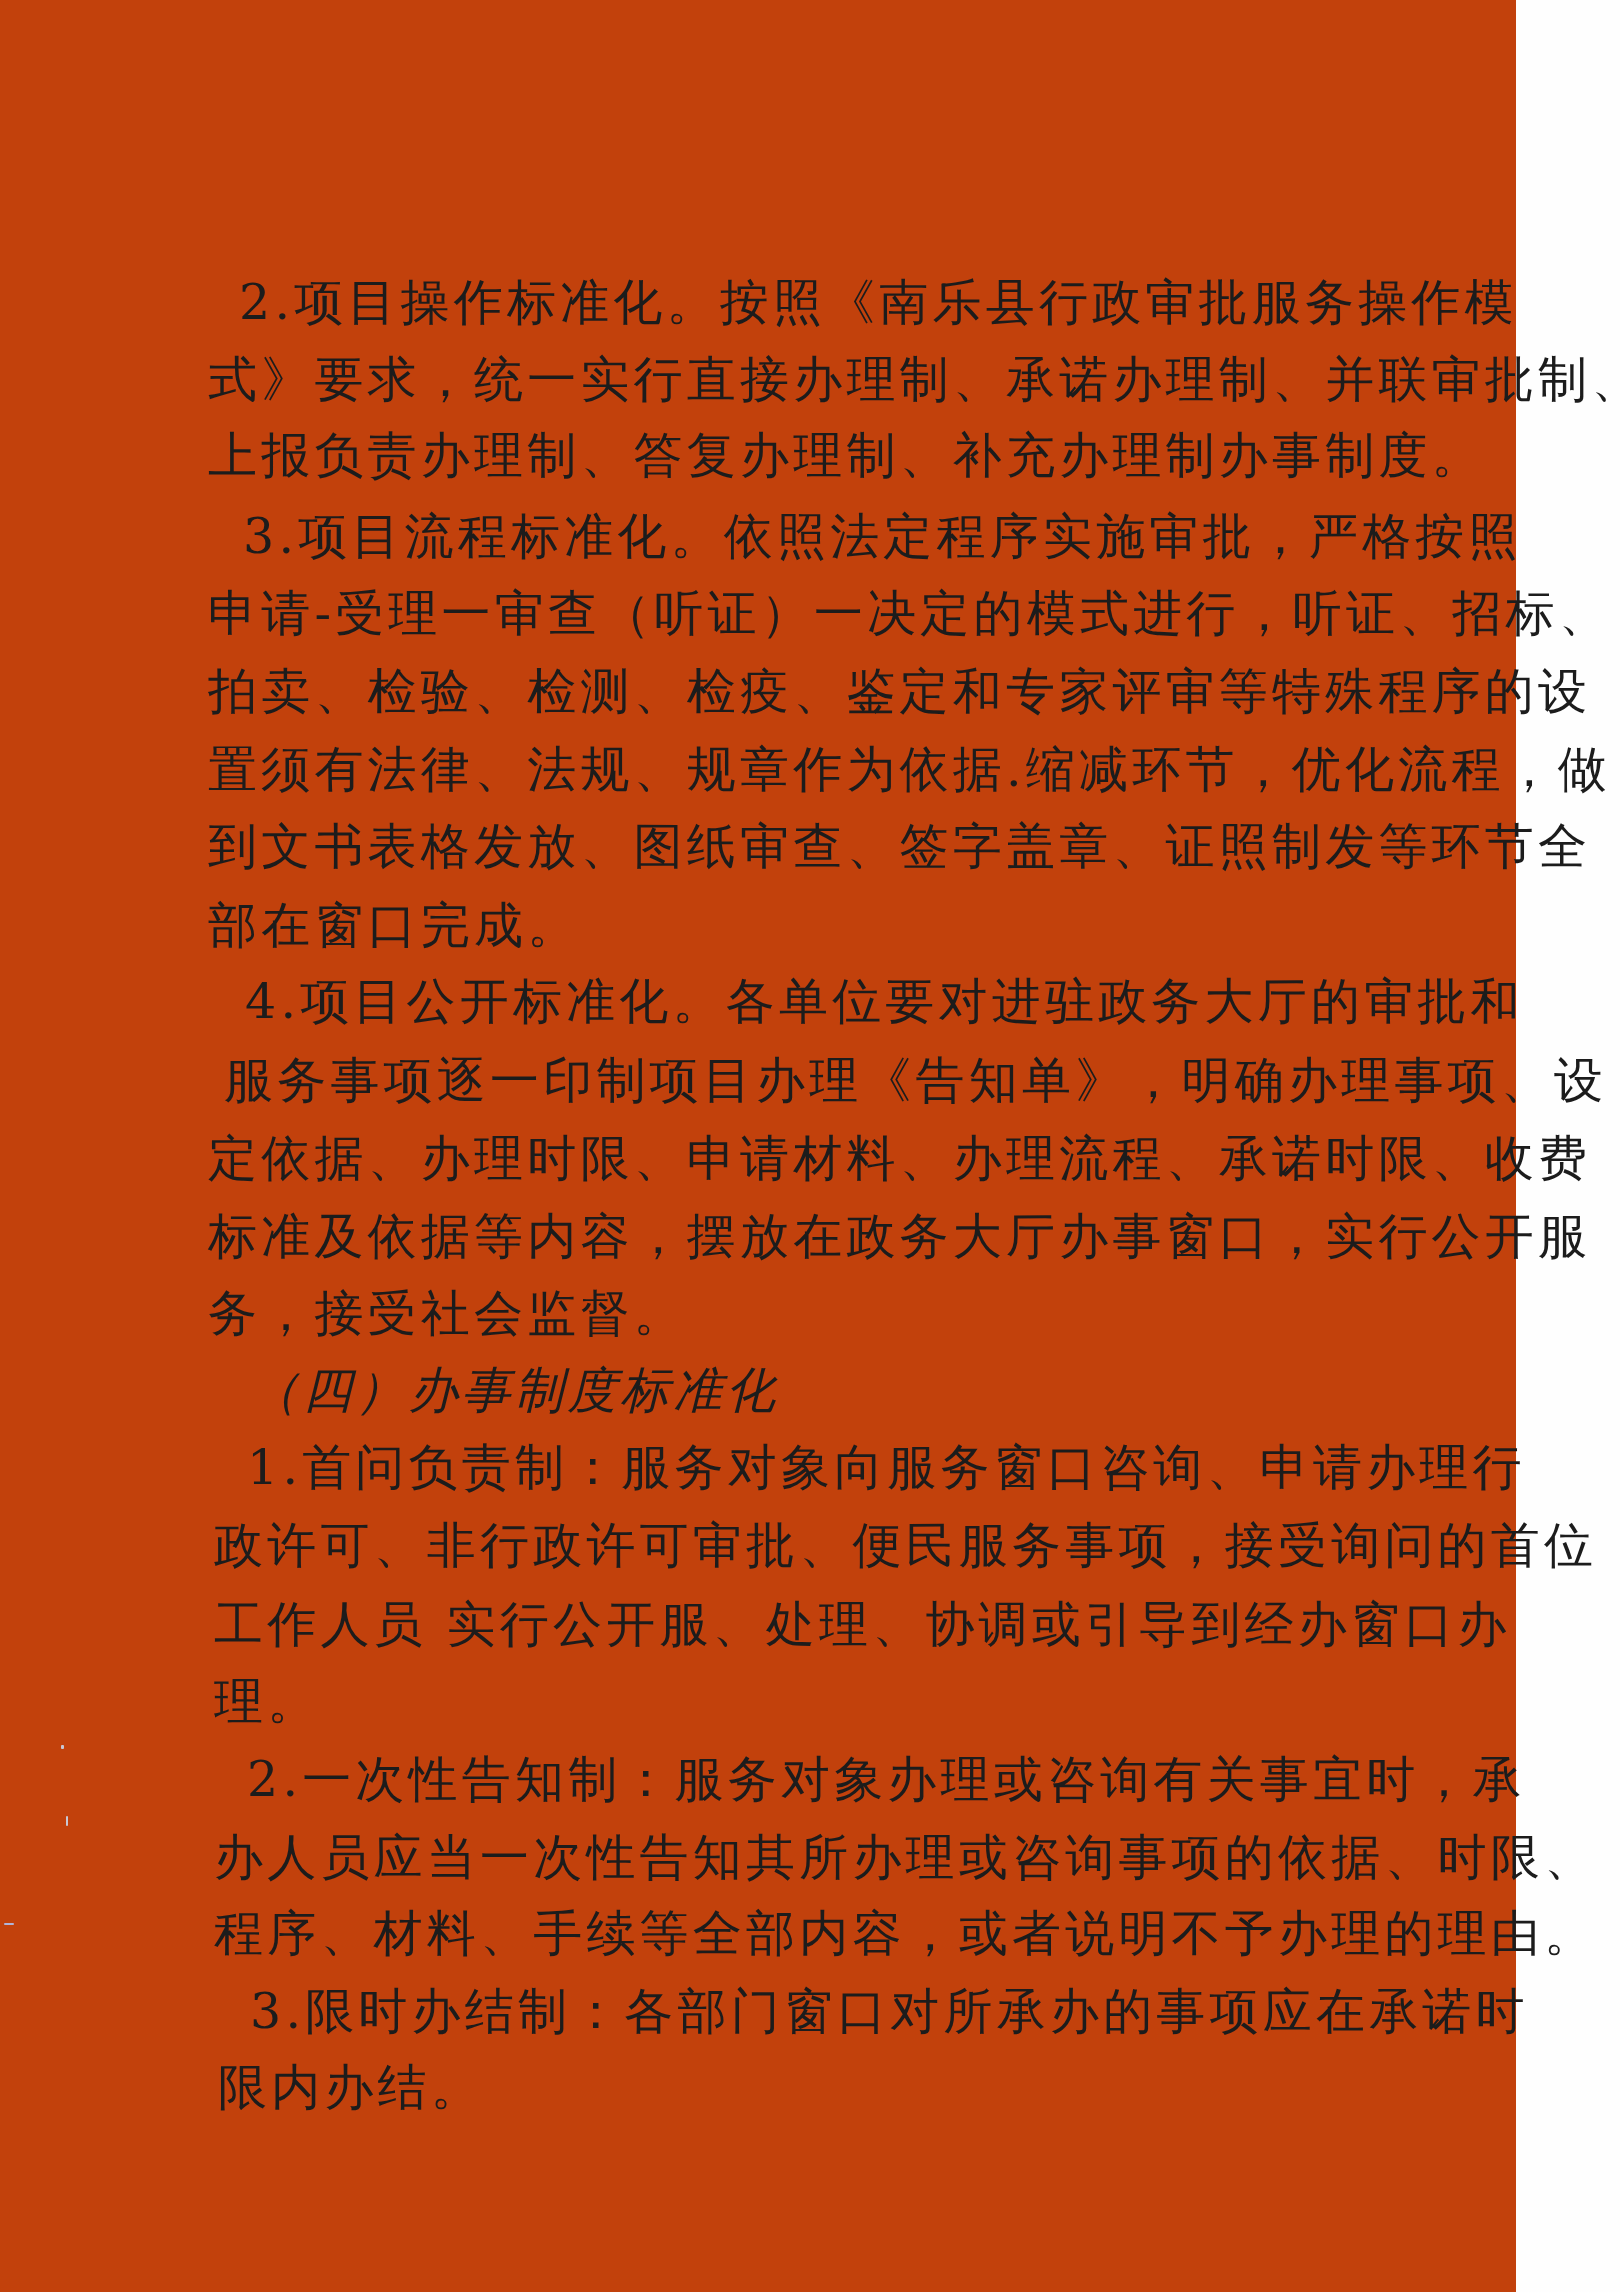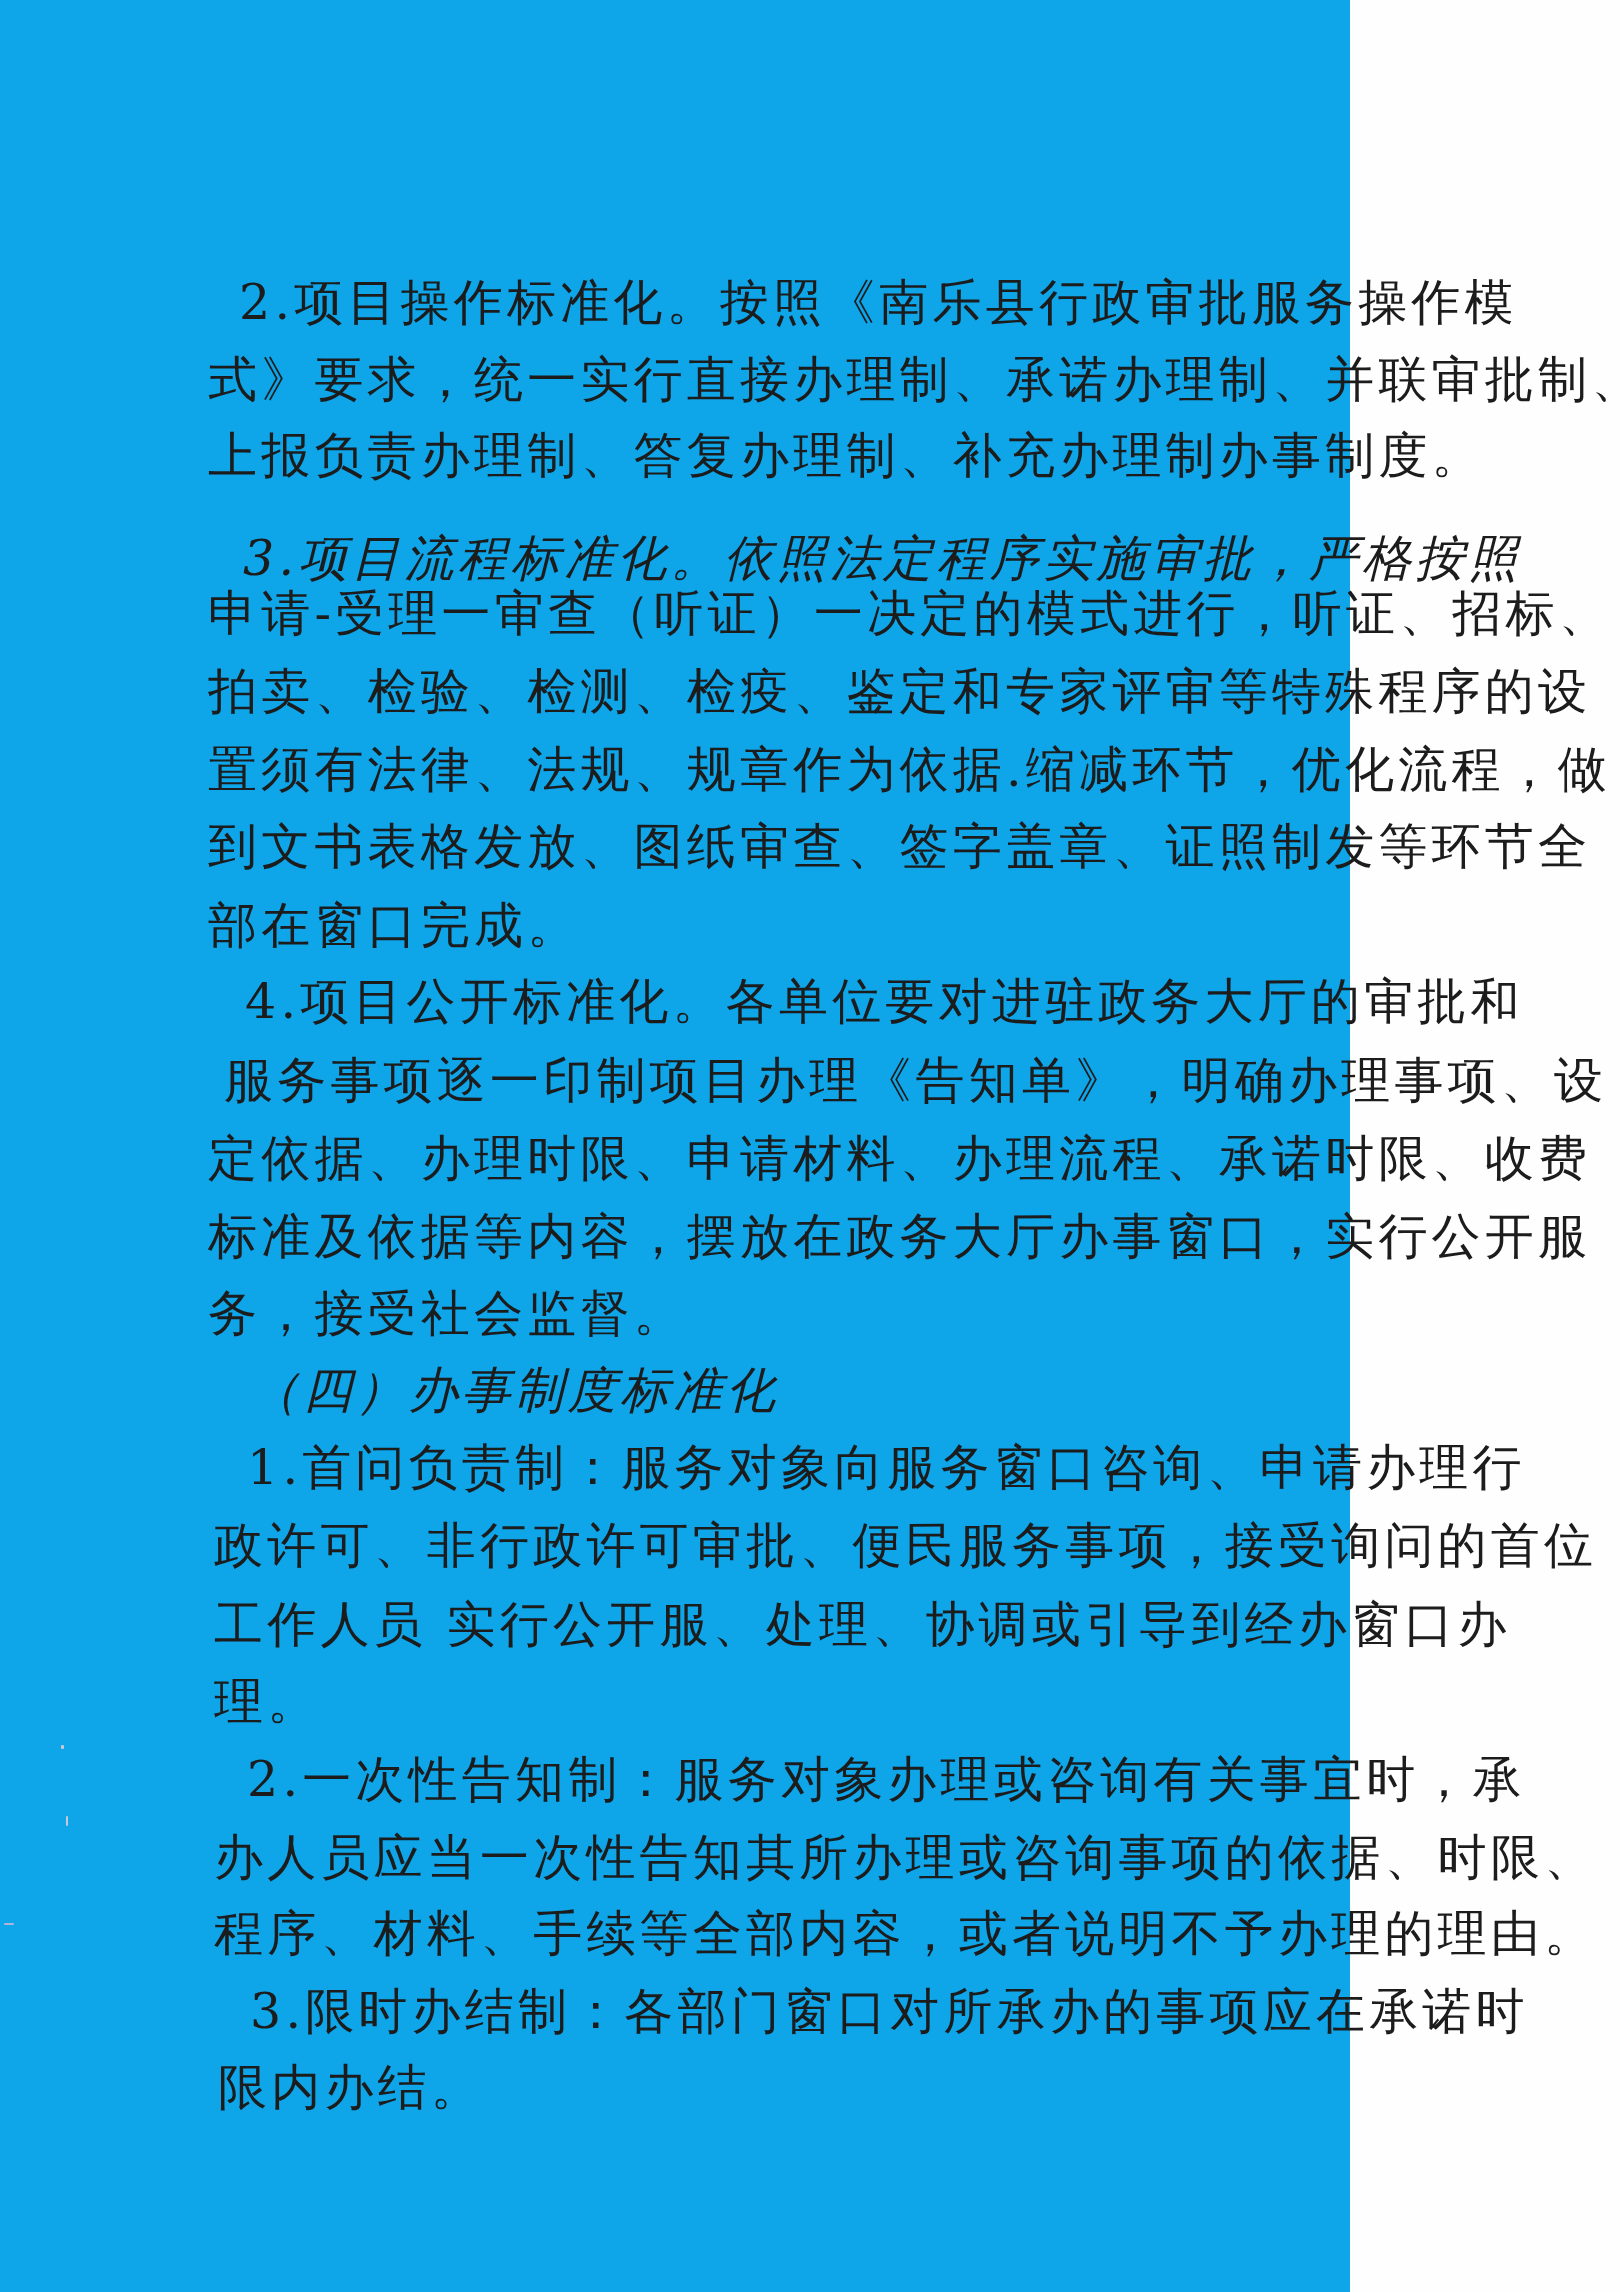--- a/index.html
+++ b/index.html
@@ -11,23 +11,23 @@
       width: 1620px;
       height: 2293px;
       position: relative;
       overflow: hidden;
       font-family: "DejaVu Serif", "Liberation Serif", serif;
       color: #1a1a1a;
     }
     .page {
       position: absolute;
       left: 0; top: 0;
-      width: 1350px;
+      width: 1516px;
       height: 2293px;
-      background: #0ea5e9;
+      background: #c2410c;
     }
     .line {
       position: absolute;
       font-size: 49px;
       line-height: 59px;
       white-space: nowrap;
       letter-spacing: 4.2px;
       color: #1c1c1c;
     }
     .heading {
@@ -40,21 +40,21 @@
     }
   </style>
 </head>
 <body>
 
 <div class="page">
   <div id="lines-container">
       <div class="line" style="left: 239px; top: 273px;">2.项目操作标准化。按照《南乐县行政审批服务操作模</div>
       <div class="line" style="left: 208px; top: 350px;">式》要求，统一实行直接办理制、承诺办理制、并联审批制、</div>
       <div class="line" style="left: 208px; top: 426px;">上报负责办理制、答复办理制、补充办理制办事制度。</div>
-      <div class="line" style="left: 243px; top: 529px; font-style: italic;">3.项目流程标准化。依照法定程序实施审批，严格按照</div>
+      <div class="line" style="left: 243px; top: 507px;">3.项目流程标准化。依照法定程序实施审批，严格按照</div>
       <div class="line" style="left: 208px; top: 584px;">申请-受理一审查（听证）一决定的模式进行，听证、招标、</div>
       <div class="line" style="left: 208px; top: 662px;">拍卖、检验、检测、检疫、鉴定和专家评审等特殊程序的设</div>
       <div class="line" style="left: 208px; top: 740px; text-align: center;">置须有法律、法规、规章作为依据.缩减环节，优化流程，做</div>
       <div class="line" style="left: 208px; top: 817px;">到文书表格发放、图纸审查、签字盖章、证照制发等环节全</div>
       <div class="line" style="left: 208px; top: 896px;">部在窗口完成。</div>
       <div class="line" style="left: 245px; top: 972px;">4.项目公开标准化。各单位要对进驻政务大厅的审批和</div>
       <div class="line" style="left: 224px; top: 1051px; text-align: right;">服务事项逐一印制项目办理《告知单》，明确办理事项、设</div>
       <div class="line" style="left: 208px; top: 1129px;">定依据、办理时限、申请材料、办理流程、承诺时限、收费</div>
       <div class="line" style="left: 208px; top: 1207px;">标准及依据等内容，摆放在政务大厅办事窗口，实行公开服</div>
       <div class="line" style="left: 208px; top: 1284px;">务，接受社会监督。</div>

